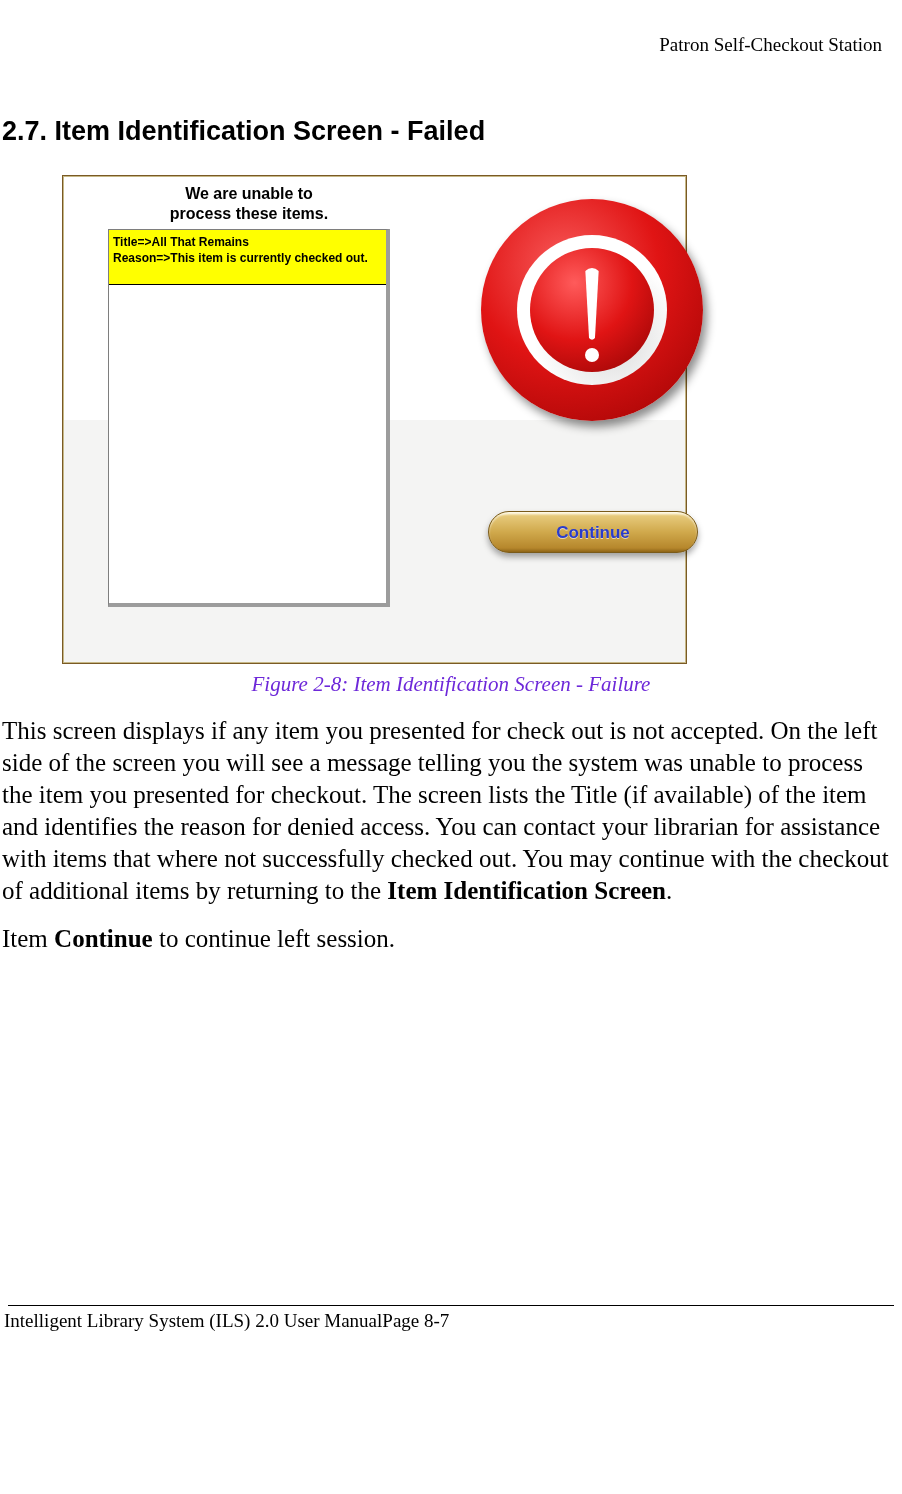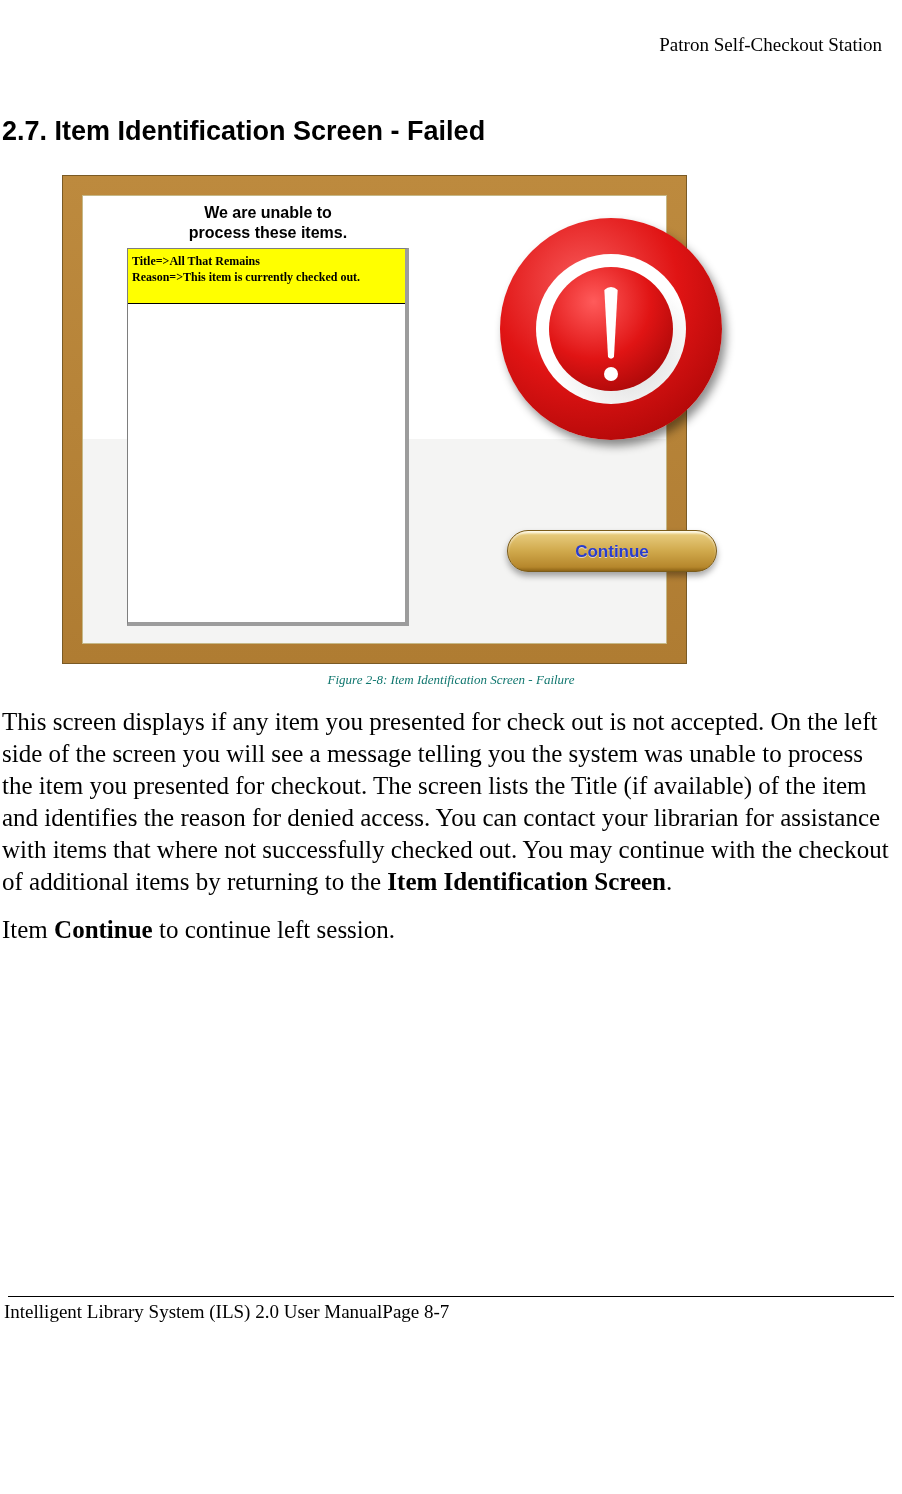--- a/index.html
+++ b/index.html
@@ -28,21 +28,21 @@
     font-weight: bold;
     padding: 0 0 28px 2px;
   }
   .figure-wrap {
     padding: 0 0 0 62px;
   }
   .wood-frame {
     width: 625px;
     height: 489px;
     background: linear-gradient(#bd8a3e, #af7c32);
-    padding: 19px;
+    padding: 0;
     border: 1px solid #7a5a25;
   }
   .inner-panel {
     width: 100%;
     height: 100%;
     background: #fff;
     position: relative;
     border: 1px solid #c6b887;
   }
   .inner-panel::after {
@@ -69,21 +69,21 @@
   .list-box {
     width: 282px;
     height: 378px;
     background: #fff;
     border: 1px solid #7e7e7e;
     border-right: 4px solid #9c9c9c;
     border-bottom: 4px solid #9c9c9c;
   }
   .item-entry {
     border-bottom: 1px solid #000;
-    font-family: Liberation Serif, serif;
+    font-family: Liberation Sans, sans-serif;
     font-size: 12px;
     font-weight: bold;
     line-height: 1.35;
     padding: 4px 4px 18px 4px;
   }
   .item-entry.highlight {
     background: #ffff00;
     color: #000;
   }
   .right-col {
@@ -155,23 +155,23 @@
     font-size: 17px;
     color: #2a3ccc;
     text-align: center;
     line-height: 42px;
     text-shadow: 0 1px 0 rgba(255,255,255,0.6);
     cursor: pointer;
   }
   .caption {
     font-style: italic;
     text-align: center;
-    font-size: 13px;
+    font-size: 21px;
     padding: 8px 0 18px 0;
-    color: #0f766e;
+    color: #6d28d9;
   }
   .body-text {
     font-size: 25px;
     line-height: 1.28;
     padding: 0 4px 16px 2px;
   }
   .body-text.last-para { padding-bottom: 350px; }
   .bold { font-weight: bold; }
   .footer-rule {
     border: none;

